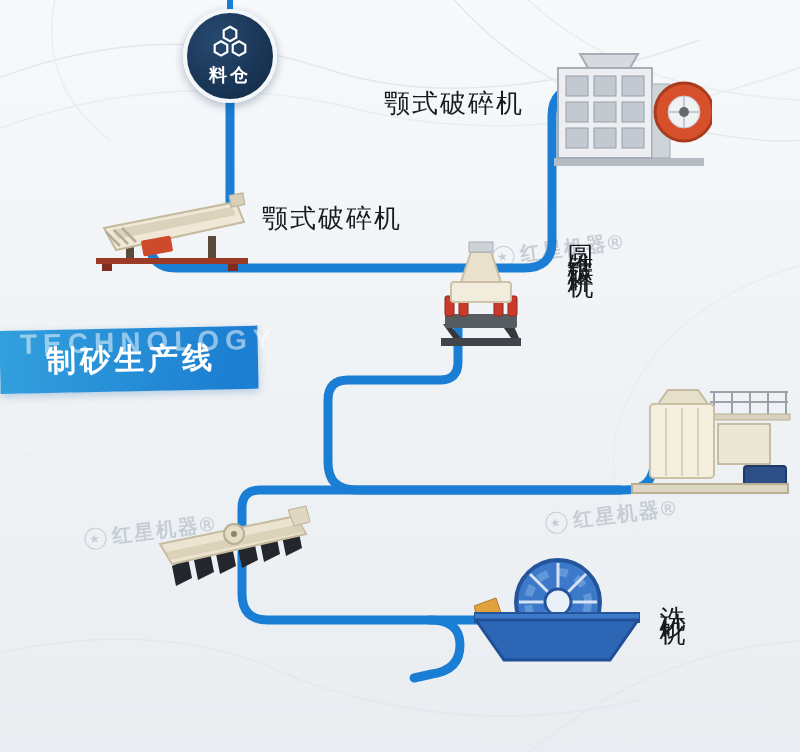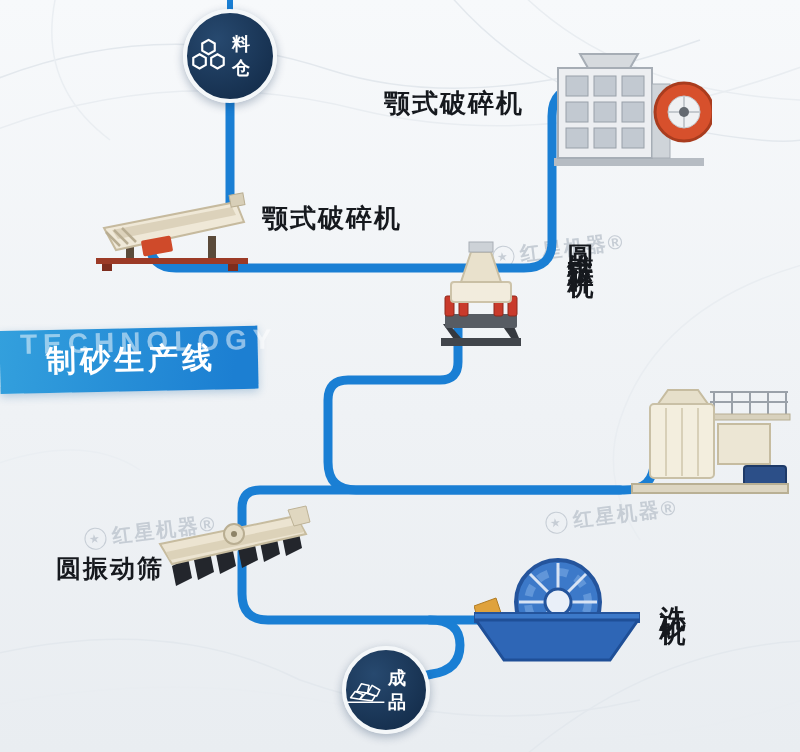--- a/index.html
+++ b/index.html
@@ -2,26 +2,26 @@
 <html><head>
 <meta charset="utf-8">
 <style>
   *{margin:0;padding:0;box-sizing:border-box}
   html,body{width:800px;height:752px}
   body{font-family:"Liberation Sans","DejaVu Sans",sans-serif}
   .stage{position:relative;width:800px;height:752px;overflow:hidden;
          background:linear-gradient(180deg,#f7f9fb 0%,#eff2f5 55%,#e9edf1 100%)}
   .layer{position:absolute;left:0;top:0}
   .station{position:absolute;z-index:3}
-  .label{position:absolute;z-index:4;font-weight:bold;color:#16191e;letter-spacing:2px;white-space:nowrap}
+  .label{position:absolute;z-index:4;font-weight:normal;color:#16191e;letter-spacing:2px;white-space:nowrap}
   .label.v{writing-mode:vertical-rl;text-orientation:upright;letter-spacing:7px}
   .node{position:absolute;z-index:6;border-radius:50%;
         background:radial-gradient(circle at 35% 30%,#27496f 0%,#16304f 75%);
         border:4px solid #f4f7f9;box-shadow:0 3px 10px rgba(10,40,80,.3);
-        display:flex;flex-direction:row;align-items:center;justify-content:center;gap:2px;color:#fff}
+        display:flex;flex-direction:column;align-items:center;justify-content:center;gap:2px;color:#fff}
   .node-label{font-weight:bold;font-size:18px;letter-spacing:3px}
   .wm{position:absolute;z-index:1;display:flex;align-items:center;gap:6px;
       color:#c6cdd5;font-weight:bold;font-size:20px;letter-spacing:2px;white-space:nowrap}
   .wm-star{width:22px;height:22px;border:1.6px solid #c6cdd5;border-radius:50%;
            display:flex;align-items:center;justify-content:center;font-size:12px;flex:0 0 auto}
   .banner{position:absolute;left:0;top:331px;width:258px;height:63px;z-index:5;
           background:linear-gradient(100deg,#33a0dd 0%,#1c7fd2 90%);
           display:flex;align-items:center;padding-left:46px;
           transform:rotate(-1.2deg);transform-origin:0 50%;
           box-shadow:0 3px 9px rgba(30,100,160,.28)}
@@ -193,41 +193,30 @@
       </g>
       <circle cx="84" cy="46" r="13" fill="#e9eff8" stroke="#24549c" stroke-width="3"></circle>
       <rect x="0" y="57" width="166" height="9" fill="#3c79c9" stroke="#24549c" stroke-width="2"></rect>
       <polygon points="2,64 164,64 136,104 30,104" fill="#2e66b6" stroke="#1f4f97" stroke-width="3"></polygon>
     </svg>
   </div>
 
   <div class="label" style="left:384px;top:86px;font-size:26px">颚式破碎机</div>
   <div class="label" style="left:262px;top:201px;font-size:26px">颚式破碎机</div>
   <div class="label v" style="left:564px;top:224px;font-size:26px">圆锥破碎机</div>
-  <div class="label" style="left:56px;top:552px;font-size:25px">圆振动筛</div>
   <div class="label v" style="left:656px;top:585px;font-size:26px">洗砂机</div>
 
   <div class="banner">
     <div class="banner-title">制砂生产线</div>
   </div>
   <div class="tech">TECHNOLOGY</div>
 
   <div class="node" style="left:183px;top:9px;width:94px;height:94px">
     <svg viewBox="0 0 48 40" width="44" height="36" stroke="#fff" stroke-width="2.4" fill="none">
       <polygon points="24,2 31,6 31,14 24,18 17,14 17,6"></polygon>
       <polygon points="14,18 21,22 21,30 14,34 7,30 7,22"></polygon>
       <polygon points="34,18 41,22 41,30 34,34 27,30 27,22"></polygon>
     </svg>
     <div class="node-label">料仓</div>
   </div>
 
-  <div class="node" style="left:342px;top:646px;width:88px;height:88px">
-    <svg viewBox="0 0 52 36" width="44" height="30" stroke="#fff" stroke-width="2" fill="none" stroke-linejoin="round">
-      <polygon points="14,20 20,10 30,12 28,22"></polygon>
-      <polygon points="28,22 34,12 44,18 40,26"></polygon>
-      <polygon points="6,28 12,20 22,24 18,30"></polygon>
-      <polygon points="18,30 26,22 38,26 34,32"></polygon>
-      <line x1="2" y1="34" x2="50" y2="34"></line>
-    </svg>
-    <div class="node-label">成品</div>
-  </div>
 
 </div>
 
 </body></html>

